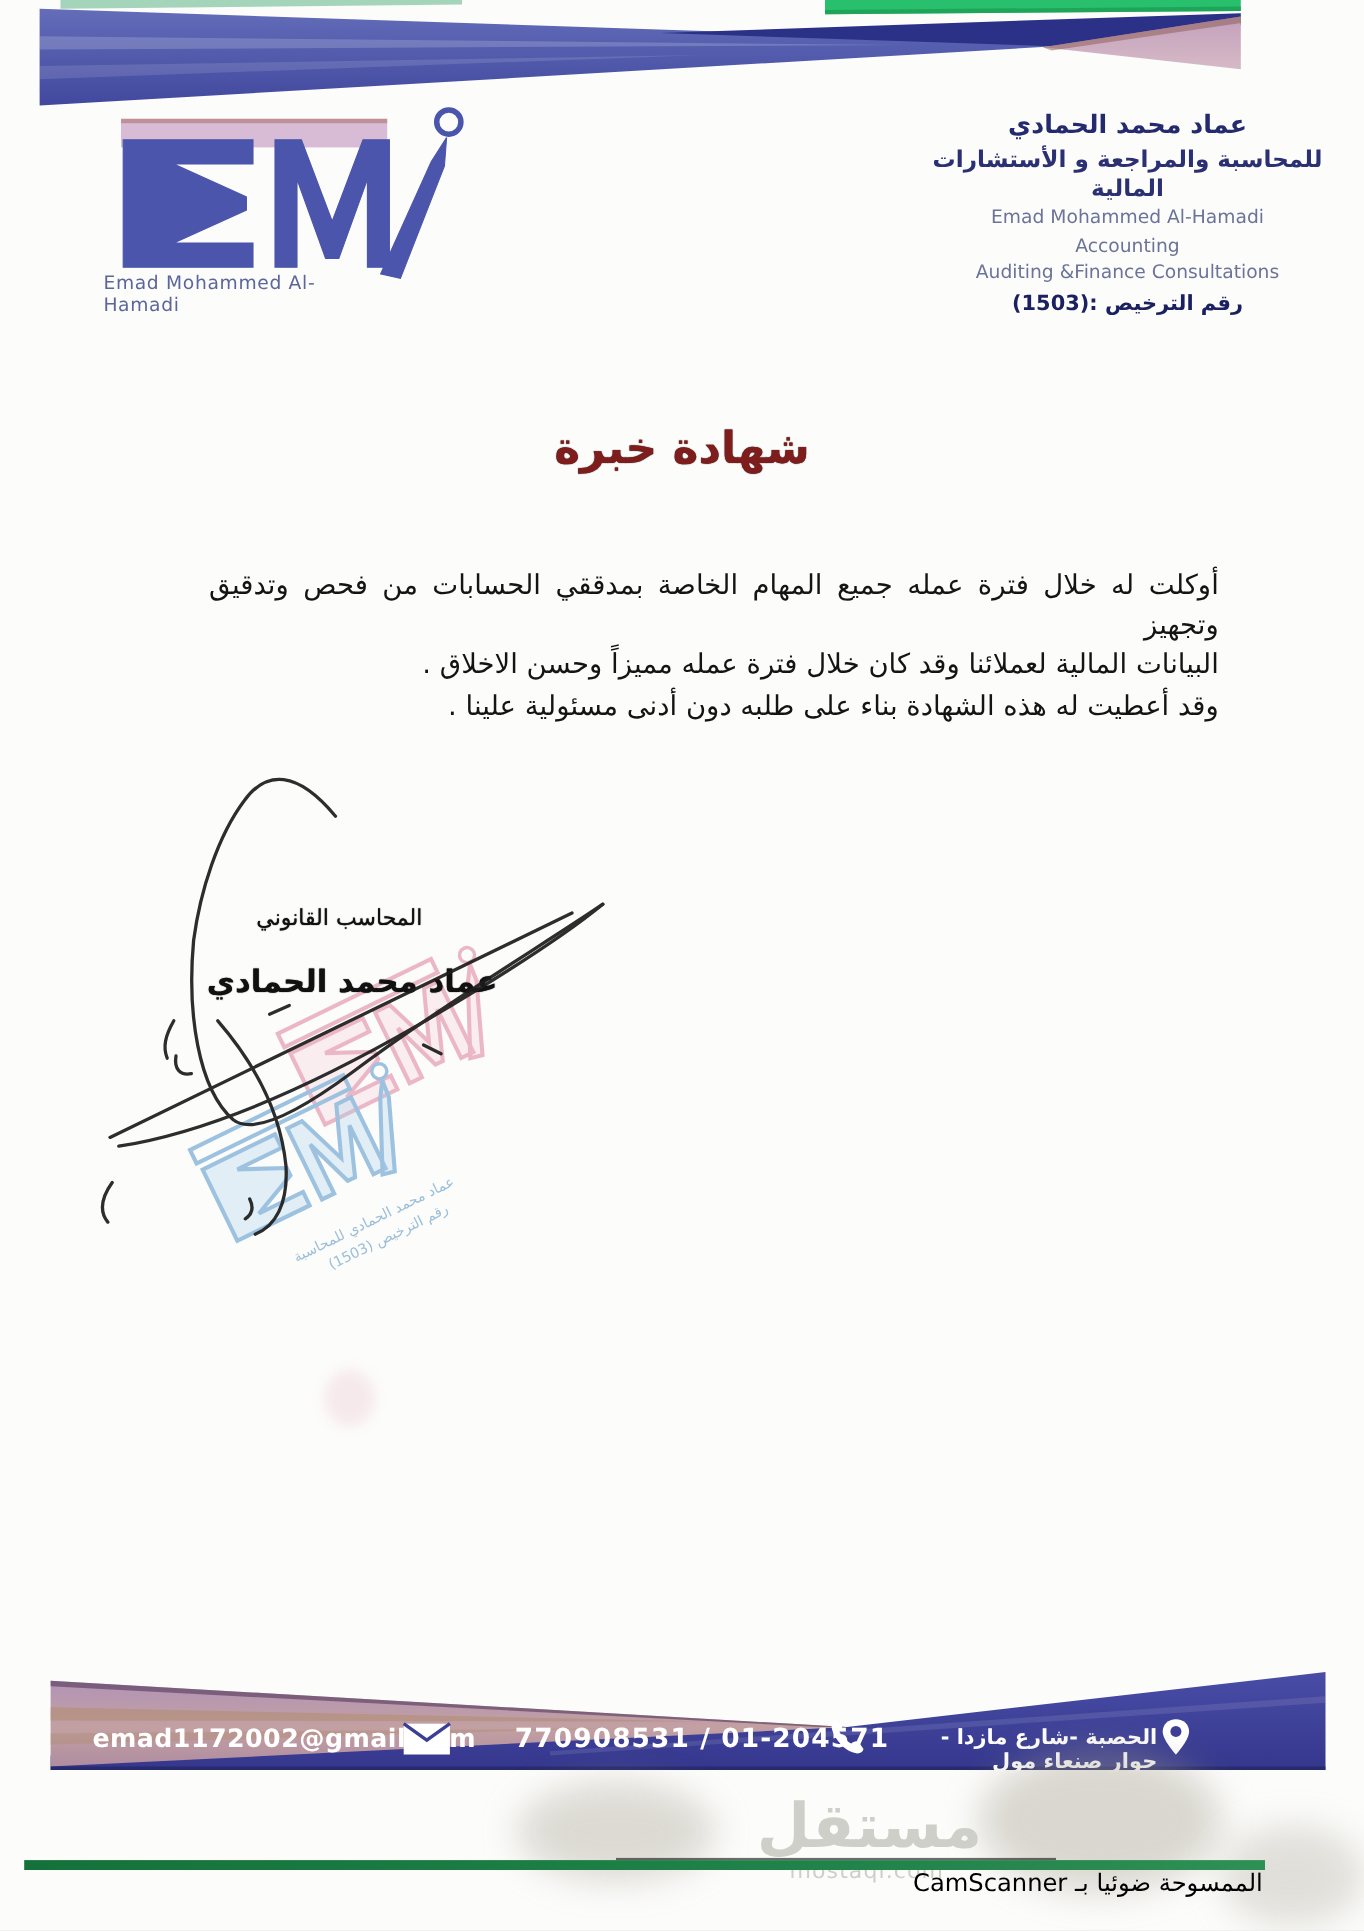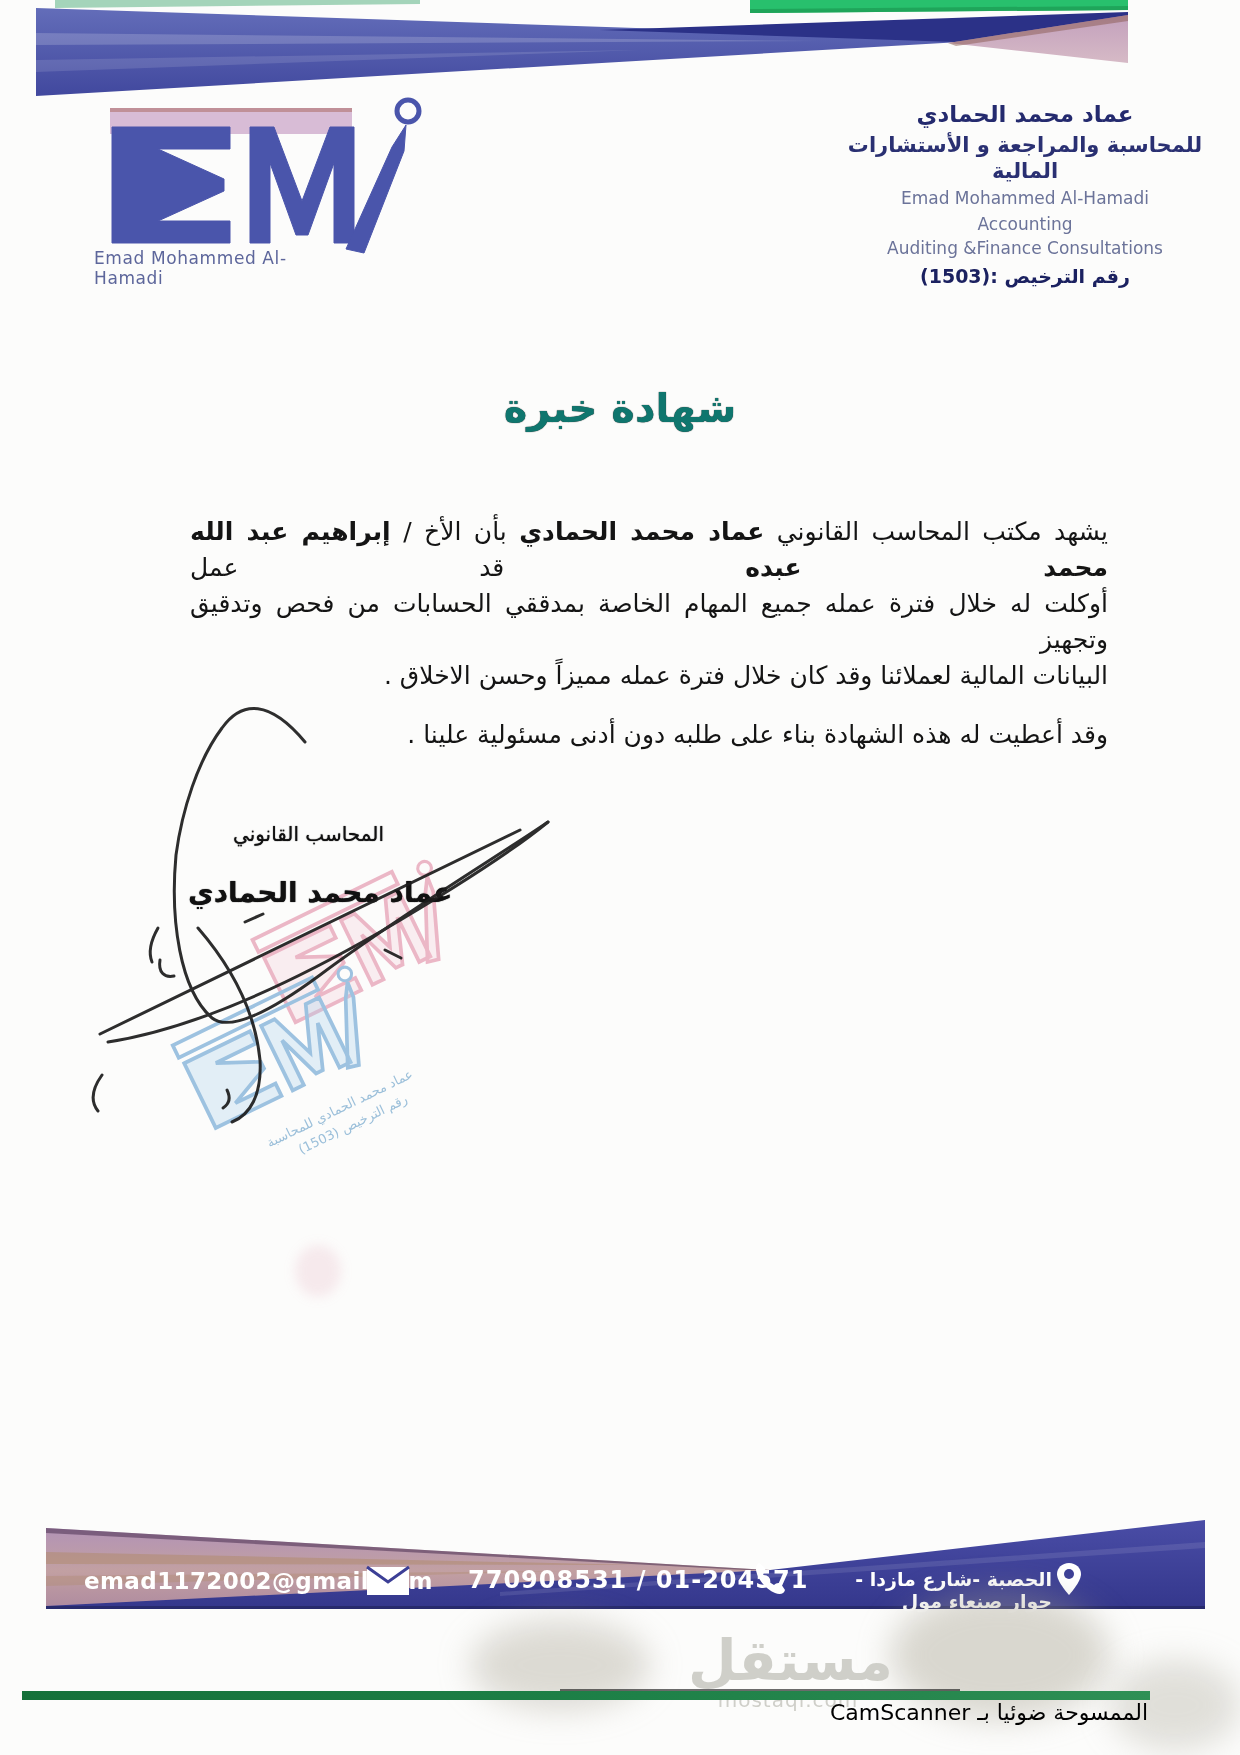--- a/index.html
+++ b/index.html
@@ -14,27 +14,27 @@
   .office-block{left:845px;top:100px;width:360px;text-align:center;line-height:1.25;}
   .office-ar-1{font-size:23px;font-weight:700;color:#242a6e;}
   .office-ar-2{font-size:21px;font-weight:600;color:#2a3072;margin-top:3px;}
   .office-en-1{font-size:17px;color:#6b7399;margin-top:4px;}
   .office-en-2{font-size:17px;color:#6b7399;margin-top:4px;}
   .office-en-3{font-size:17px;color:#6b7399;margin-top:3px;}
   .office-license{font-size:19px;font-weight:700;color:#1b2160;margin-top:6px;}
 
   
   .doc-title{left:0;top:385px;width:1240px;text-align:center;font-size:40px;font-weight:800;
-             color:#0f766e;text-shadow:0 0 1px #0c0c0c;}
+             color:#7f1d1d;text-shadow:0 0 1px #0c0c0c;}
   .body-text{left:190px;top:514px;width:918px;direction:rtl;font-size:25px;line-height:36px;
              color:#141414;}
   .body-text .j{text-align:justify;text-align-last:justify;}
   .body-text .r{text-align:right;}
   .body-text .bold{font-weight:700;}
-  .p2{margin-top:23px;}
+  .p2{margin-top:2px;}
 
   
   .sig-role{left:233px;top:822px;font-size:20px;font-weight:400;color:#111;
             text-shadow:0 0 1px #111;direction:rtl;}
   .sig-name{left:188px;top:876px;font-size:28px;font-weight:800;color:#111;
             text-shadow:0 0 1px #111;direction:rtl;}
 
   
   .f-email{left:84px;top:1568px;font-size:23px;font-weight:700;color:#fff;letter-spacing:.4px;}
   .f-phones{left:468px;top:1566px;font-size:24px;font-weight:700;color:#fff;direction:ltr;
@@ -106,21 +106,20 @@
     <div class="office-ar-2">للمحاسبة والمراجعة و الأستشارات المالية</div>
     <div class="office-en-1">Emad Mohammed Al-Hamadi</div>
     <div class="office-en-2">Accounting</div>
     <div class="office-en-3">Auditing &amp;Finance Consultations</div>
     <div class="office-license">رقم الترخيص :(1503)</div>
   </div>
 
   <div class="abs doc-title">شهادة خبرة</div>
 
   <div class="abs body-text">
-    <div class="j"><span>يشهد مكتب المحاسب القانوني </span><span class="bold">عماد محمد الحمادي</span><span> بأن الأخ / </span><span class="bold">إبراهيم عبد الله محمد عبده</span><span> قد عمل</span></div>
     <div class="j">أوكلت له خلال فترة عمله جميع المهام الخاصة بمدققي الحسابات من فحص وتدقيق وتجهيز</div>
     <div class="r">البيانات المالية لعملائنا وقد كان خلال فترة عمله مميزاً وحسن الاخلاق .</div>
     <div class="r p2">وقد أعطيت له هذه الشهادة بناء على طلبه دون أدنى مسئولية علينا .</div>
   </div>
 
   <svg class="abs" style="left:150px;top:860px;opacity:.8" width="360" height="310" viewBox="0 0 360 310">
     <g transform="rotate(-26 180 160)">
       <g transform="translate(148,75) scale(0.62)" fill="rgba(238,178,196,0.25)" stroke="#e8a6ba" stroke-width="6">
         <use href="#em-shape"></use>
         <rect x="-4" y="-34" width="250" height="22" fill="none"></rect>

